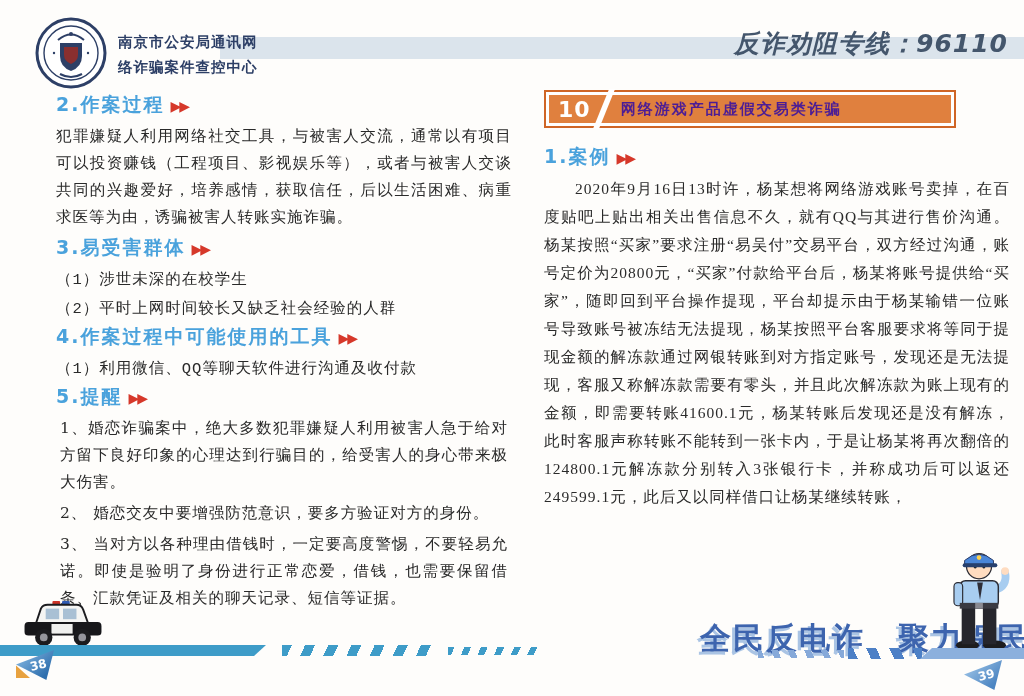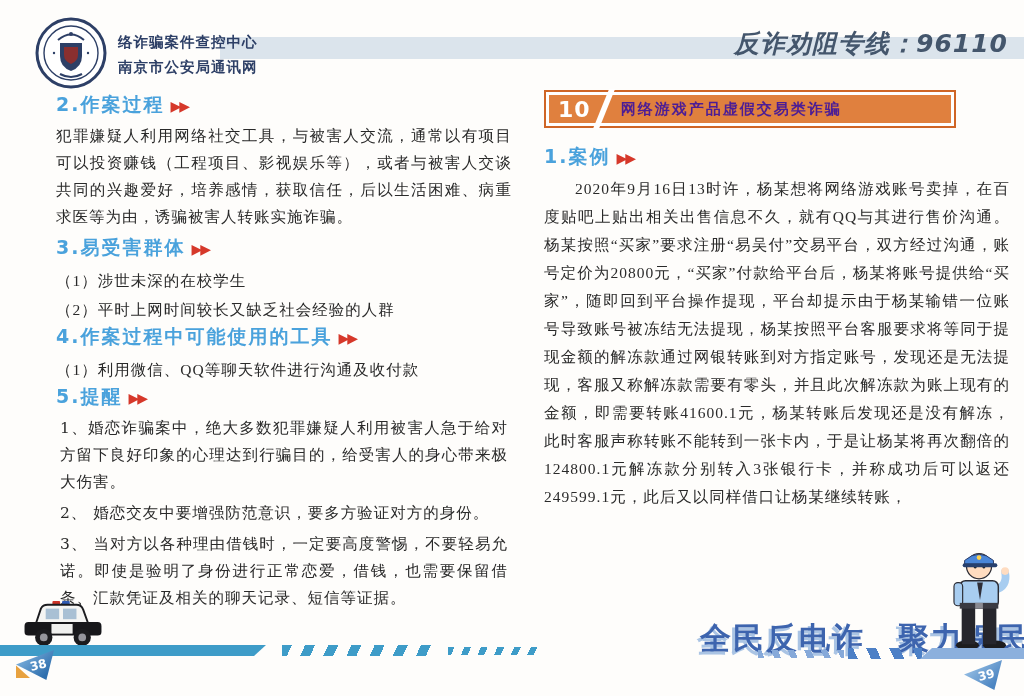--- a/index.html
+++ b/index.html
@@ -29,21 +29,21 @@
     letter-spacing:2px;line-height:24px;margin:0 0 5px 0;
   }
   .arrows{color:#d6382a;font-size:14px;letter-spacing:-2px;margin-left:6px;}
   .para{
     font-size:15.5px;line-height:27px;text-align:justify;
     letter-spacing:1px;margin:0 0 4px 0;
     font-family:"DejaVu Serif","Liberation Serif",serif;
   }
   .item{
     font-size:15.5px;line-height:29px;letter-spacing:1px;
-    font-family:Liberation Serif, serif;
+    font-family:Liberation Mono, monospace;
   }
   .tip{
     font-size:15.5px;line-height:27px;text-align:justify;letter-spacing:1px;margin:4px;
     font-family:"DejaVu Serif","Liberation Serif",serif;
   }
   .indent{text-indent:2em;}
   
   .banner{
     display:flex;align-items:center;height:34px;width:408px;
     background:#e0803e;border:2px solid #cf6526;
@@ -126,22 +126,22 @@
     <path d="M26 27 h22 v13 q0 11 -11 15 q-11 -4 -11 -15 Z" fill="#2d3f66"></path>
     <path d="M30 31 h14 v8 q0 6 -7 9 q-7 -3 -7 -9 Z" fill="#8a2f2f"></path>
     <path d="M24 24 Q37 13 50 24" fill="none" stroke="#2d3f66" stroke-width="2"></path>
     <circle cx="37" cy="18" r="2" fill="#2d3f66"></circle>
     <circle cx="20" cy="37" r="1.2" fill="#2d3f66"></circle>
     <circle cx="54" cy="37" r="1.2" fill="#2d3f66"></circle>
     <path d="M26 58 q11 6 22 0" fill="none" stroke="#2d3f66" stroke-width="2"></path>
   </svg>
 </div>
 <div class="org">
+  <div>南京市公安局通讯网</div>
   <div>络诈骗案件查控中心</div>
-  <div>南京市公安局通讯网</div>
 </div>
 <div class="hotline">反诈劝阻专线：96110</div>
 
 <div class="page-left">
 
   <div class="sec-h">
     <span>2.作案过程</span><span class="arrows">▶▶</span>
   </div>
   <p class="para">犯罪嫌疑人利用网络社交工具，与被害人交流，通常以有项目可以投资赚钱（工程项目、影视娱乐等），或者与被害人交谈共同的兴趣爱好，培养感情，获取信任，后以生活困难、病重求医等为由，诱骗被害人转账实施诈骗。</p>
 

